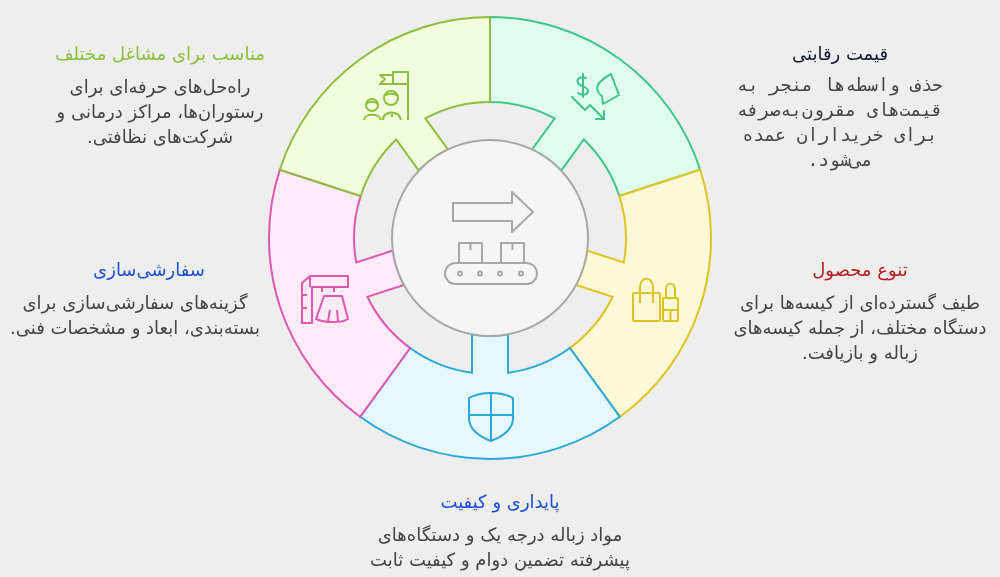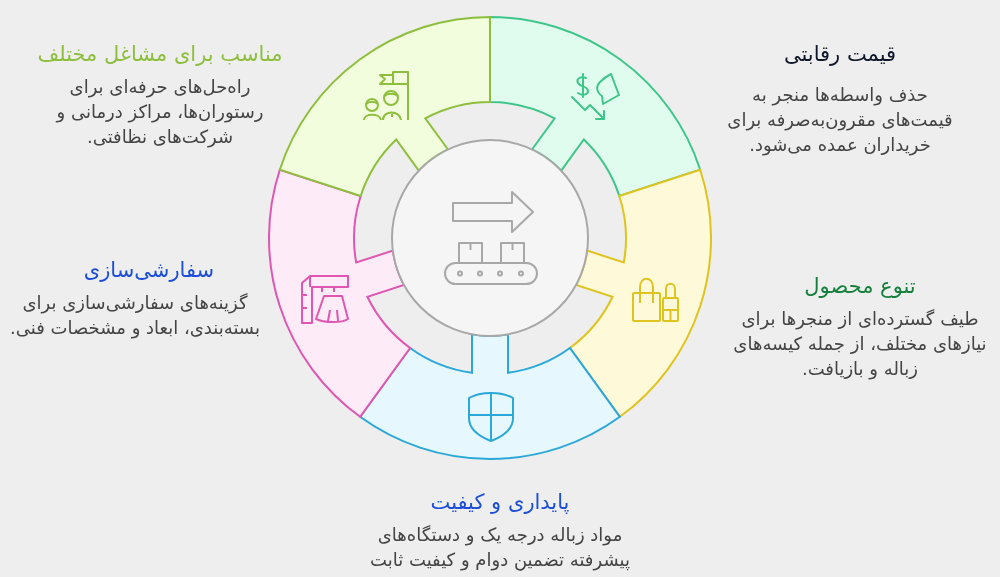--- a/index.html
+++ b/index.html
@@ -1,20 +1,20 @@
 <!DOCTYPE html>
 <html><head>
 <meta charset="utf-8">
 <style>
   html, body { margin:0; padding:0; }
   body { width:1000px; height:577px; background:#eeeeee; position:relative; overflow:hidden;
          font-family:"DejaVu Sans","Liberation Sans",sans-serif; }
   svg.wheel { position:absolute; left:0; top:0; }
   .block { position:absolute; direction:rtl; text-align:center; }
-  .block .title { font-size:21px; line-height:24px; margin-bottom:8px; }
+  .block .title { font-size:18px; line-height:24px; margin-bottom:8px; }
   .block .desc { font-size:18px; line-height:25px; color:#444444; }
 </style>
 </head>
 <body>
 
 <svg class="wheel" width="1000" height="577" viewBox="0 0 1000 577">
 
   <path fill="#e0fcee" stroke="#3ec68a" stroke-width="2" stroke-linejoin="miter" d="M490,17 A221,221 0 0 1 700.2,169.7 L619.3,196.0 A136,136 0 0 0 583.8,139.5 L561.2,170.7 A98,98 0 0 0 532.0,149.5 L554.7,118.4 A136,136 0 0 0 490,102 Z"></path>
 
   <path fill="#fdf9d9" stroke="#dfc41f" stroke-width="2" d="M700.2,169.7 A221,221 0 0 1 619.9,416.8 L569.9,348.0 A136,136 0 0 0 612.6,296.8 L576.0,284.9 A98,98 0 0 0 587.2,250.6 L623.8,262.5 A136,136 0 0 0 619.3,196.0 Z"></path>
@@ -84,26 +84,26 @@
     <path d="M364,120 C364,113 380,113 381,120"></path>
     <circle cx="391" cy="98" r="7"></circle>
     <path d="M384,96 C388,93 394,93 398,96"></path>
     <path d="M383,120 C383,110 400,110 401,120"></path>
     <line x1="392" y1="114" x2="392" y2="117"></line>
   </g>
 </svg>
 
 <div class="block" style="left:700px; top:42px; width:280px;">
   <div class="title" style="color:#0f172a;">قیمت رقابتی</div>
-  <div class="desc" style="width:240px; margin:16px auto;">حذف واسطه‌ها منجر به قیمت‌های مقرون‌به‌صرفه برای خریداران عمده می‌شود.</div>
+  <div class="desc" style="width:240px; margin:8px auto;font-family:Liberation Mono, monospace;">حذف واسطه‌ها منجر به قیمت‌های مقرون‌به‌صرفه برای خریداران عمده می‌شود.</div>
 </div>
 
 <div class="block" style="left:720px; top:258px; width:280px;">
-  <div class="title" style="color:#15803d;margin-top:16px;">تنوع محصول</div>
-  <div class="desc" style="width:270px; margin:0 auto;">طیف گسترده‌ای از منجر‌ها برای نیازهای مختلف، از جمله کیسه‌های زباله و بازیافت.</div>
+  <div class="title" style="color:#b91c1c;">تنوع محصول</div>
+  <div class="desc" style="width:270px; margin:0 auto;">طیف گسترده‌ای از کیسه‌ها برای دستگاه مختلف، از جمله کیسه‌های زباله و بازیافت.</div>
 </div>
 
 <div class="block" style="left:340px; top:490px; width:320px;">
   <div class="title" style="color:#1d4ed8;">پایداری و کیفیت</div>
   <div class="desc" style="width:270px; margin:0 auto;">مواد زباله درجه یک و دستگاه‌های پیشرفته تضمین دوام و کیفیت ثابت را می‌دهند.</div>
 </div>
 
 <div class="block" style="left:0px; top:258px; width:270px;">
   <div class="title" style="color:#1d4ed8;padding-left:28px;">سفارشی‌سازی</div>
   <div class="desc" style="width:270px; margin:0 auto;padding-left:32px;">گزینه‌های سفارشی‌سازی برای بسته‌بندی، ابعاد و مشخصات فنی.</div>

